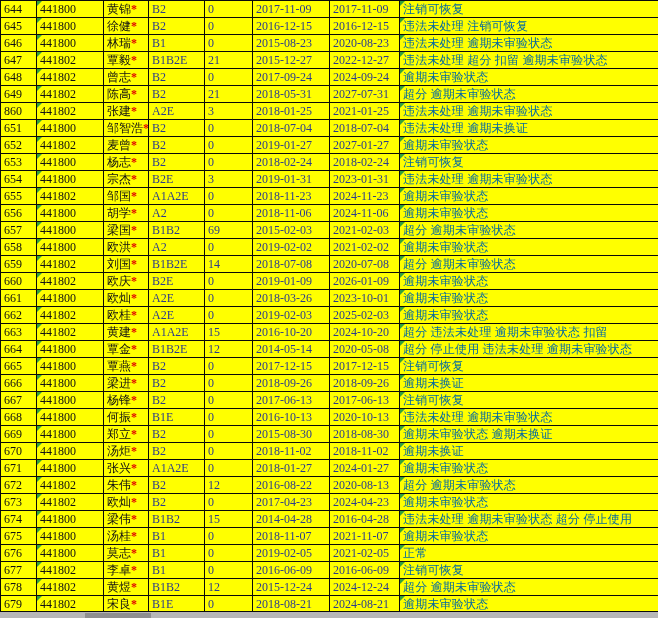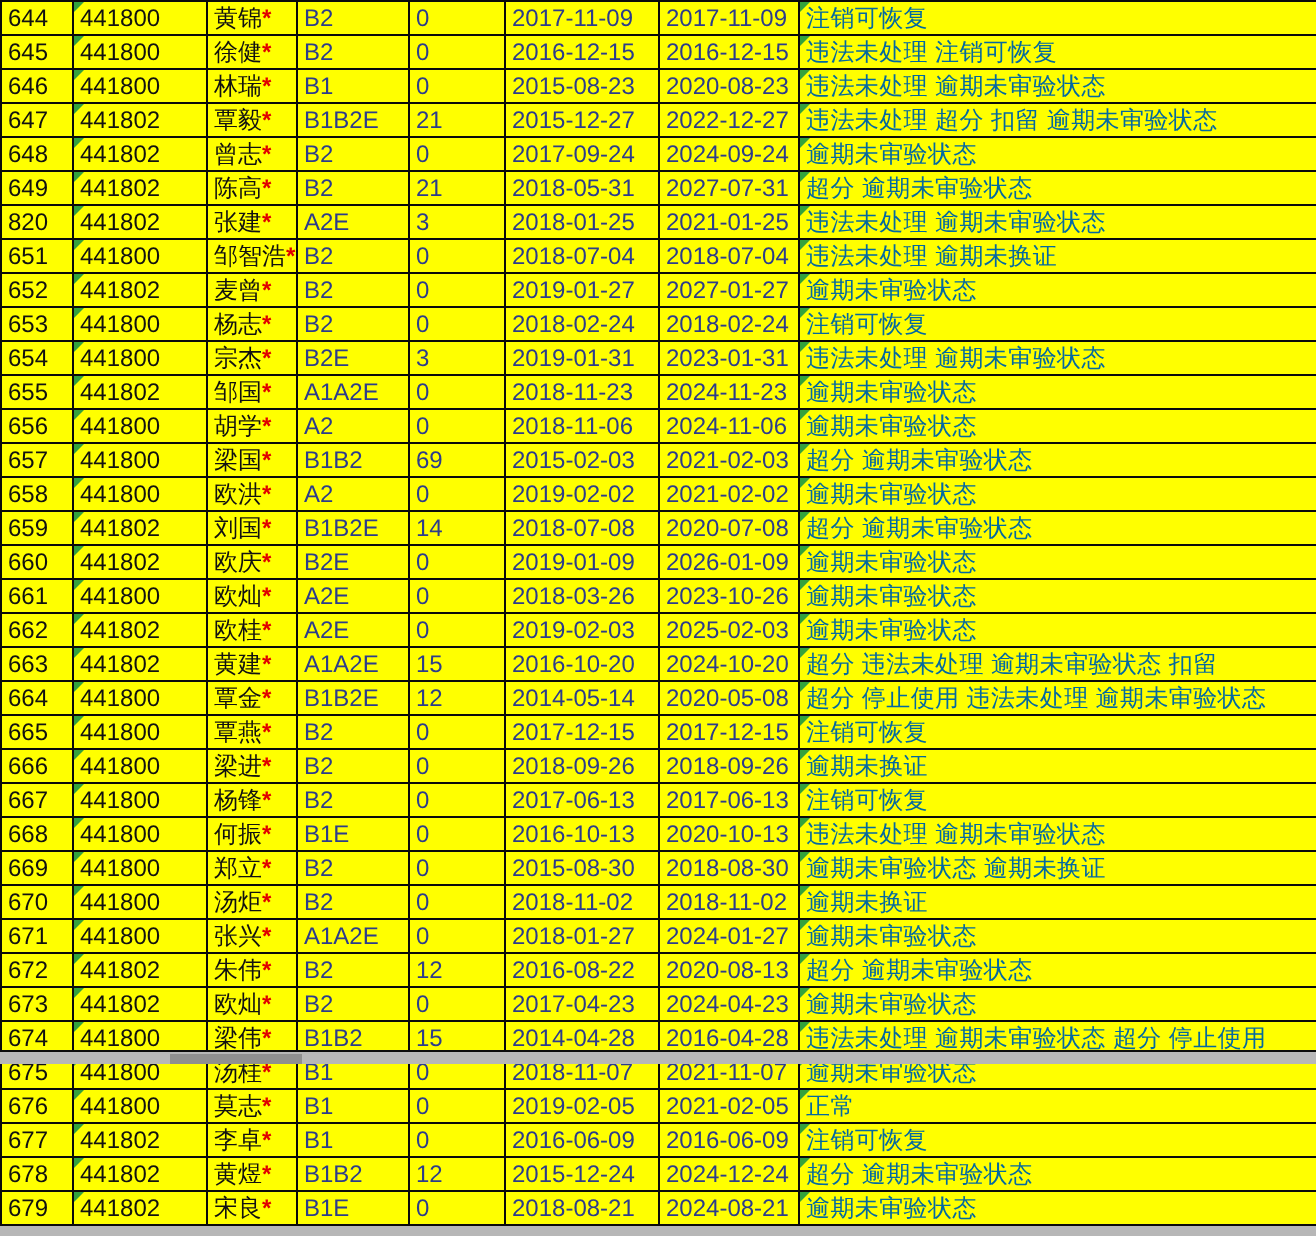--- a/index.html
+++ b/index.html
@@ -6,22 +6,23 @@
     margin: 0;
     padding: 0;
     width: 658px;
     height: 618px;
     overflow: hidden;
     background: #b7b7b7;
     font-family: "Liberation Sans", "DejaVu Sans", sans-serif;
   }
   .sheet {
     width: 658px;
-    height: 532px;
+    height: 618px;
     position: relative;
+    font-family: Liberation Serif, serif;
   }
   table.grid {
     border-collapse: collapse;
     table-layout: fixed;
     width: 658px;
   }
   table.grid td {
     height: 16px;
     padding: 0 1px 0 3px;
     border: 1px solid #0a0a0a;
@@ -141,21 +142,21 @@
           <td class="c-no"><span>649</span></td>
           <td class="c-code"><span class="tri"></span><span>441802</span></td>
           <td class="c-name"><span>陈高</span><span class="mark">*</span></td>
           <td class="c-lic"><span>B2</span></td>
           <td class="c-pts"><span>21</span></td>
           <td class="c-date"><span>2018-05-31</span></td>
           <td class="c-date"><span>2027-07-31</span></td>
           <td class="c-status"><span class="tri"></span><span>超分 逾期未审验状态</span></td>
         </tr>
         <tr>
-          <td class="c-no"><span>820</span></td>
+          <td class="c-no"><span>860</span></td>
           <td class="c-code"><span class="tri"></span><span>441802</span></td>
           <td class="c-name"><span>张建</span><span class="mark">*</span></td>
           <td class="c-lic"><span>A2E</span></td>
           <td class="c-pts"><span>3</span></td>
           <td class="c-date"><span>2018-01-25</span></td>
           <td class="c-date"><span>2021-01-25</span></td>
           <td class="c-status"><span class="tri"></span><span>违法未处理 逾期未审验状态</span></td>
         </tr>
         <tr>
           <td class="c-no"><span>651</span></td>
@@ -257,21 +258,21 @@
           <td class="c-date"><span>2026-01-09</span></td>
           <td class="c-status"><span class="tri"></span><span>逾期未审验状态</span></td>
         </tr>
         <tr>
           <td class="c-no"><span>661</span></td>
           <td class="c-code"><span class="tri"></span><span>441800</span></td>
           <td class="c-name"><span>欧灿</span><span class="mark">*</span></td>
           <td class="c-lic"><span>A2E</span></td>
           <td class="c-pts"><span>0</span></td>
           <td class="c-date"><span>2018-03-26</span></td>
-          <td class="c-date"><span>2023-10-26</span></td>
+          <td class="c-date"><span>2023-10-01</span></td>
           <td class="c-status"><span class="tri"></span><span>逾期未审验状态</span></td>
         </tr>
         <tr>
           <td class="c-no"><span>662</span></td>
           <td class="c-code"><span class="tri"></span><span>441802</span></td>
           <td class="c-name"><span>欧桂</span><span class="mark">*</span></td>
           <td class="c-lic"><span>A2E</span></td>
           <td class="c-pts"><span>0</span></td>
           <td class="c-date"><span>2019-02-03</span></td>
           <td class="c-date"><span>2025-02-03</span></td>

